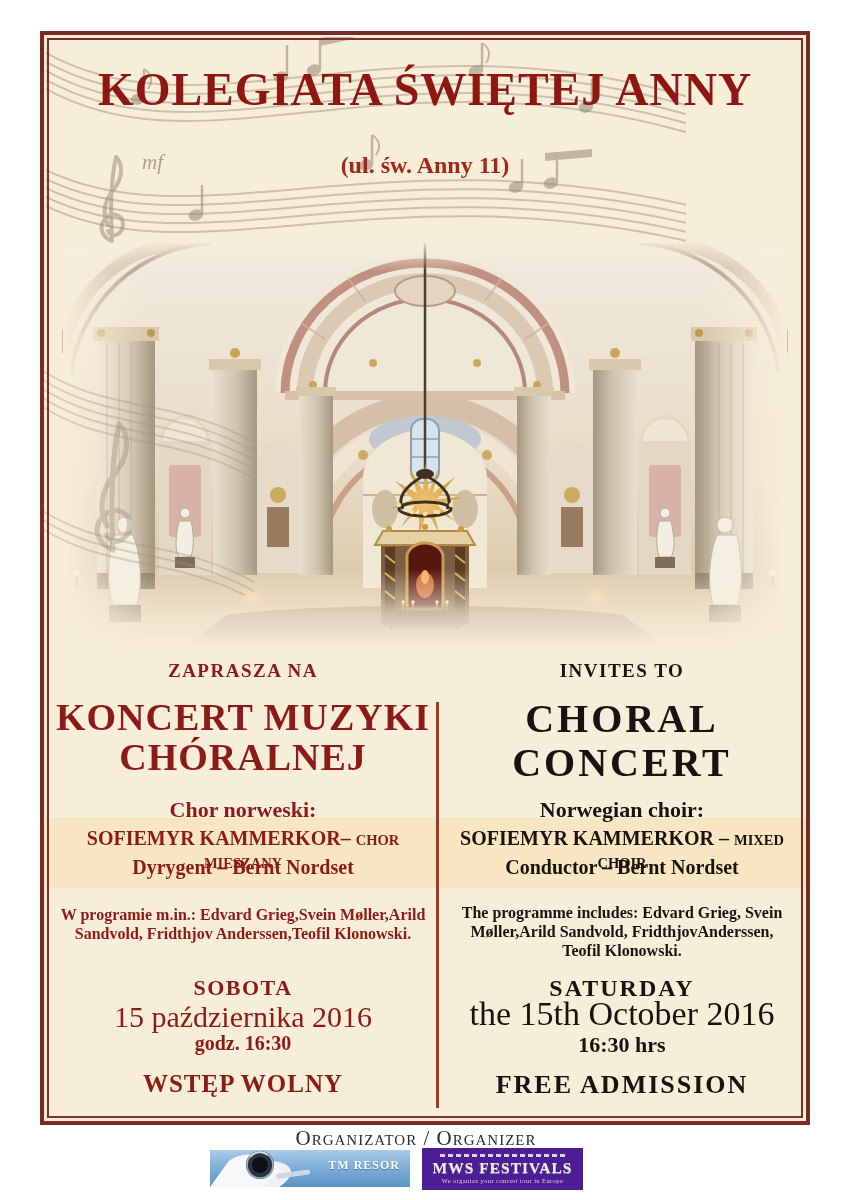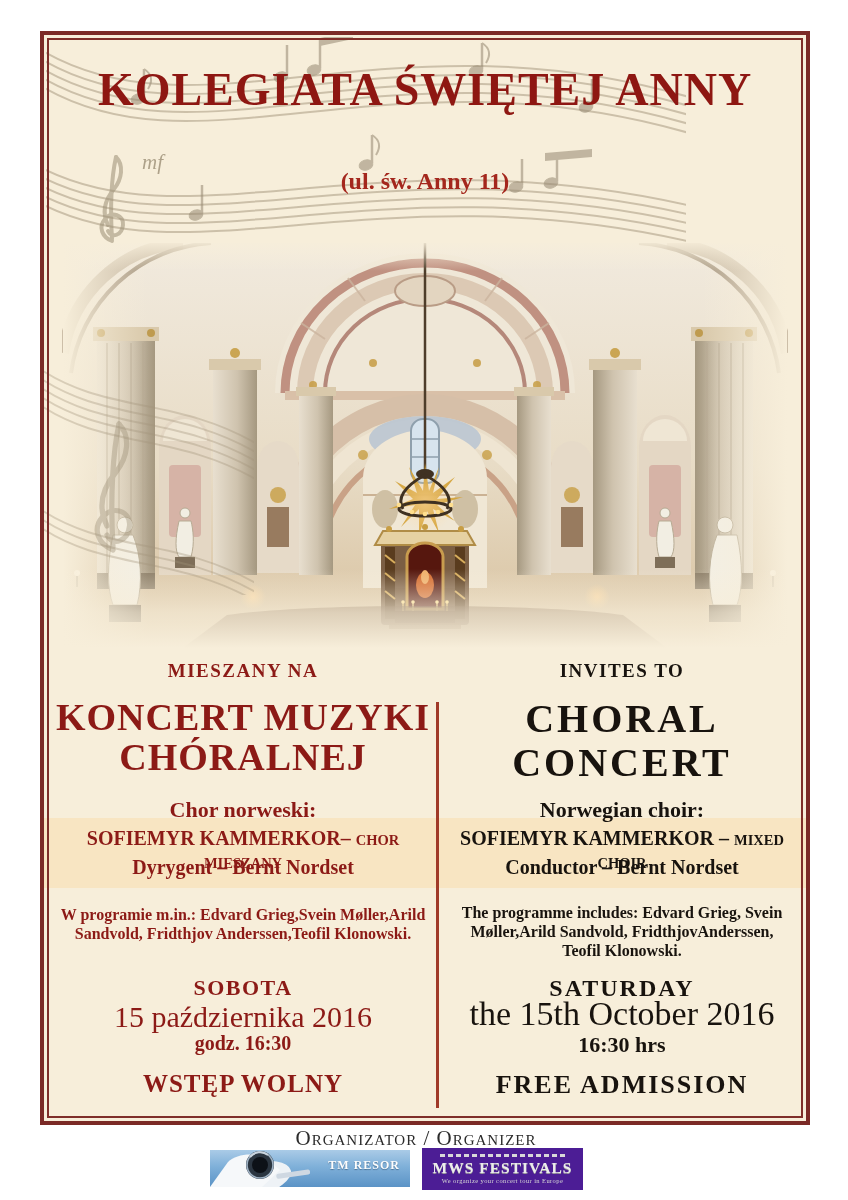--- a/index.html
+++ b/index.html
@@ -17,21 +17,21 @@
     position:absolute;left:40px;top:31px;width:770px;height:1094px;
     box-sizing:border-box;border:4px solid #7b2a26;background:#f7eeda;
   }
   .panel::after{
     content:"";position:absolute;inset:3px;border:2px solid #7f2e29;pointer-events:none;
   }
 
   
   .title-pl {left:0;top:32px;width:762px;font-size:46px;font-weight:bold;color:#8e1712;letter-spacing:1px;line-height:1;}
   .city     {left:0;top:84px;width:762px;font-size:33px;font-weight:bold;color:#8e1712;letter-spacing:2px;line-height:1;}
-  .address  {left:0;top:118px;width:762px;font-size:24px;font-weight:bold;color:#a4271d;line-height:1;margin-top:16px;}
+  .address  {left:0;top:118px;width:762px;font-size:24px;font-weight:bold;color:#a4271d;line-height:1;}
   .title-en {left:0;top:154px;width:762px;font-size:34px;font-weight:600;color:#1f1a13;line-height:1.1;}
 
   
   .band{left:0;top:783px;width:762px;height:70px;background:#f8e5c2;}
   .divider{left:392px;top:667px;width:3px;height:406px;background:#a03a28;}
 
   .col{width:390px;}
   .col-left  > div{position:absolute;left:0;width:100%;text-align:center;color:#8c1a16;}
   .col-right > div{position:absolute;left:0;width:100%;text-align:center;color:#18130e;}
   .col-left {left:4px;  top:0;height:0;}
@@ -342,21 +342,21 @@
       <path d="M14,86 C4,82 0,72 7,64 C14,56 26,60 25,70 C24,80 14,84 10,76"></path>
       <path d="M18,2 C26,10 24,24 16,34 C6,46 4,58 10,70"></path>
       <path d="M18,2 C14,20 12,50 14,84"></path>
     </g>
   </svg>
 
   <div class="abs band"></div>
   <div class="abs divider"></div>
 
   <div class="abs col col-left">
-    <div class="invite">MIESZANY NA</div>
+    <div class="invite">ZAPRASZA NA</div>
     <div class="concert-title pre">KONCERT MUZYKI
 CHÓRALNEJ</div>
     <div class="choir-intro">Chor norweski:</div>
     <div class="choir-line"><span class="cname">SOFIEMYR KAMMERKOR– </span><span class="ctype">CHOR MIESZANY</span></div>
     <div class="conductor">Dyrygent – Bernt Nordset</div>
     <div class="programme pre">W programie m.in.: Edvard Grieg,Svein Møller,Arild
 Sandvold, Fridthjov Anderssen,Teofil Klonowski.</div>
     <div class="day">SOBOTA</div>
     <div class="date-big">15 października 2016</div>
     <div class="time">godz. 16:30</div>

